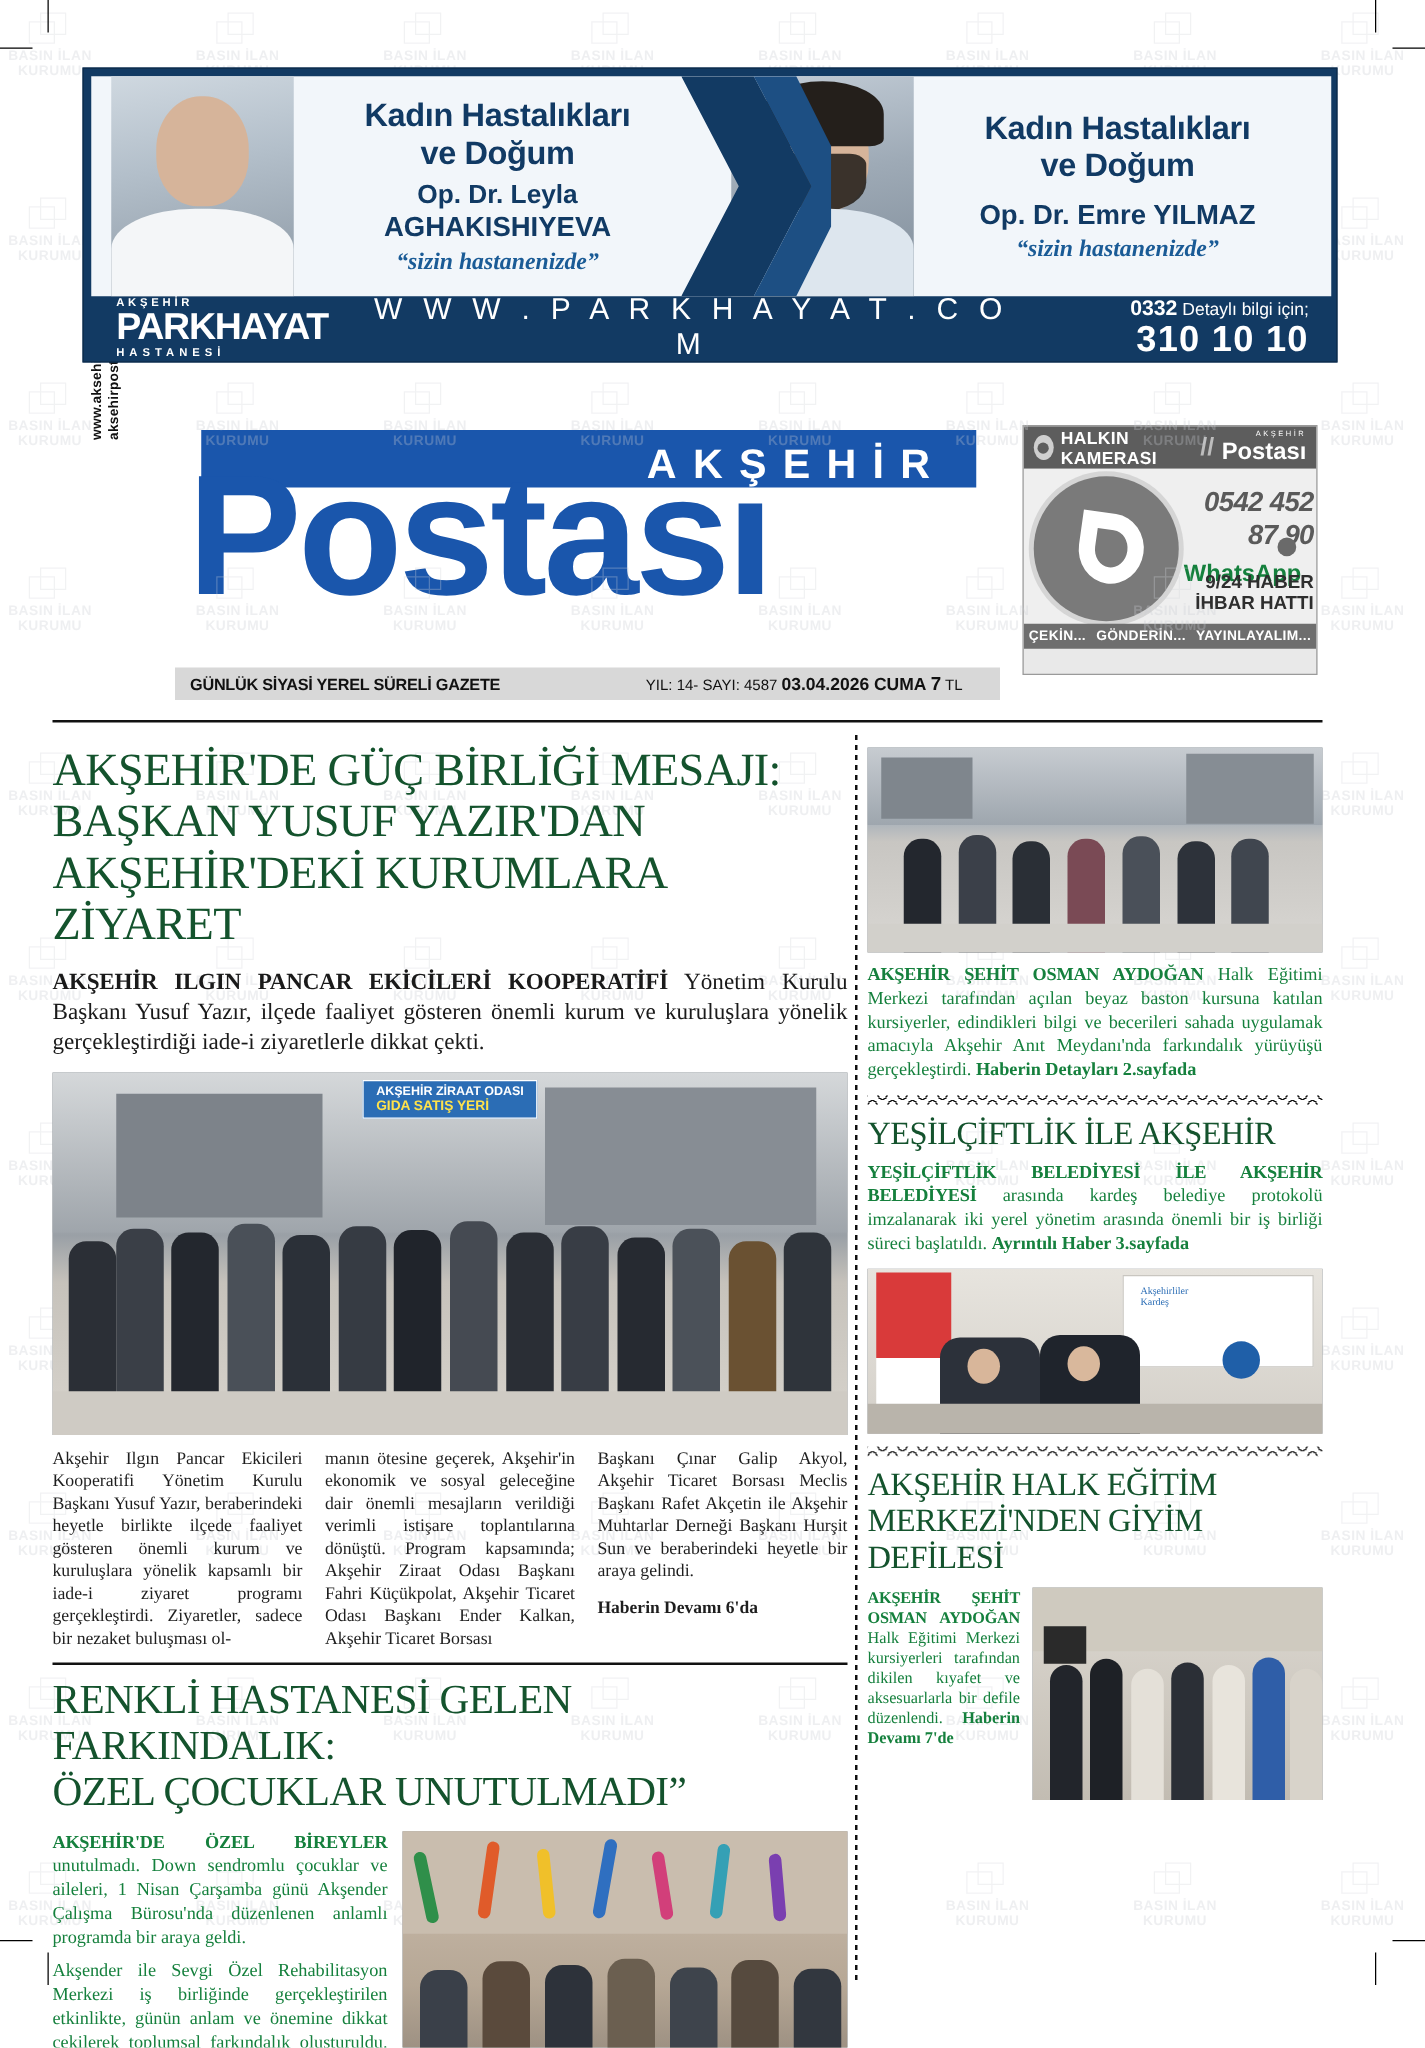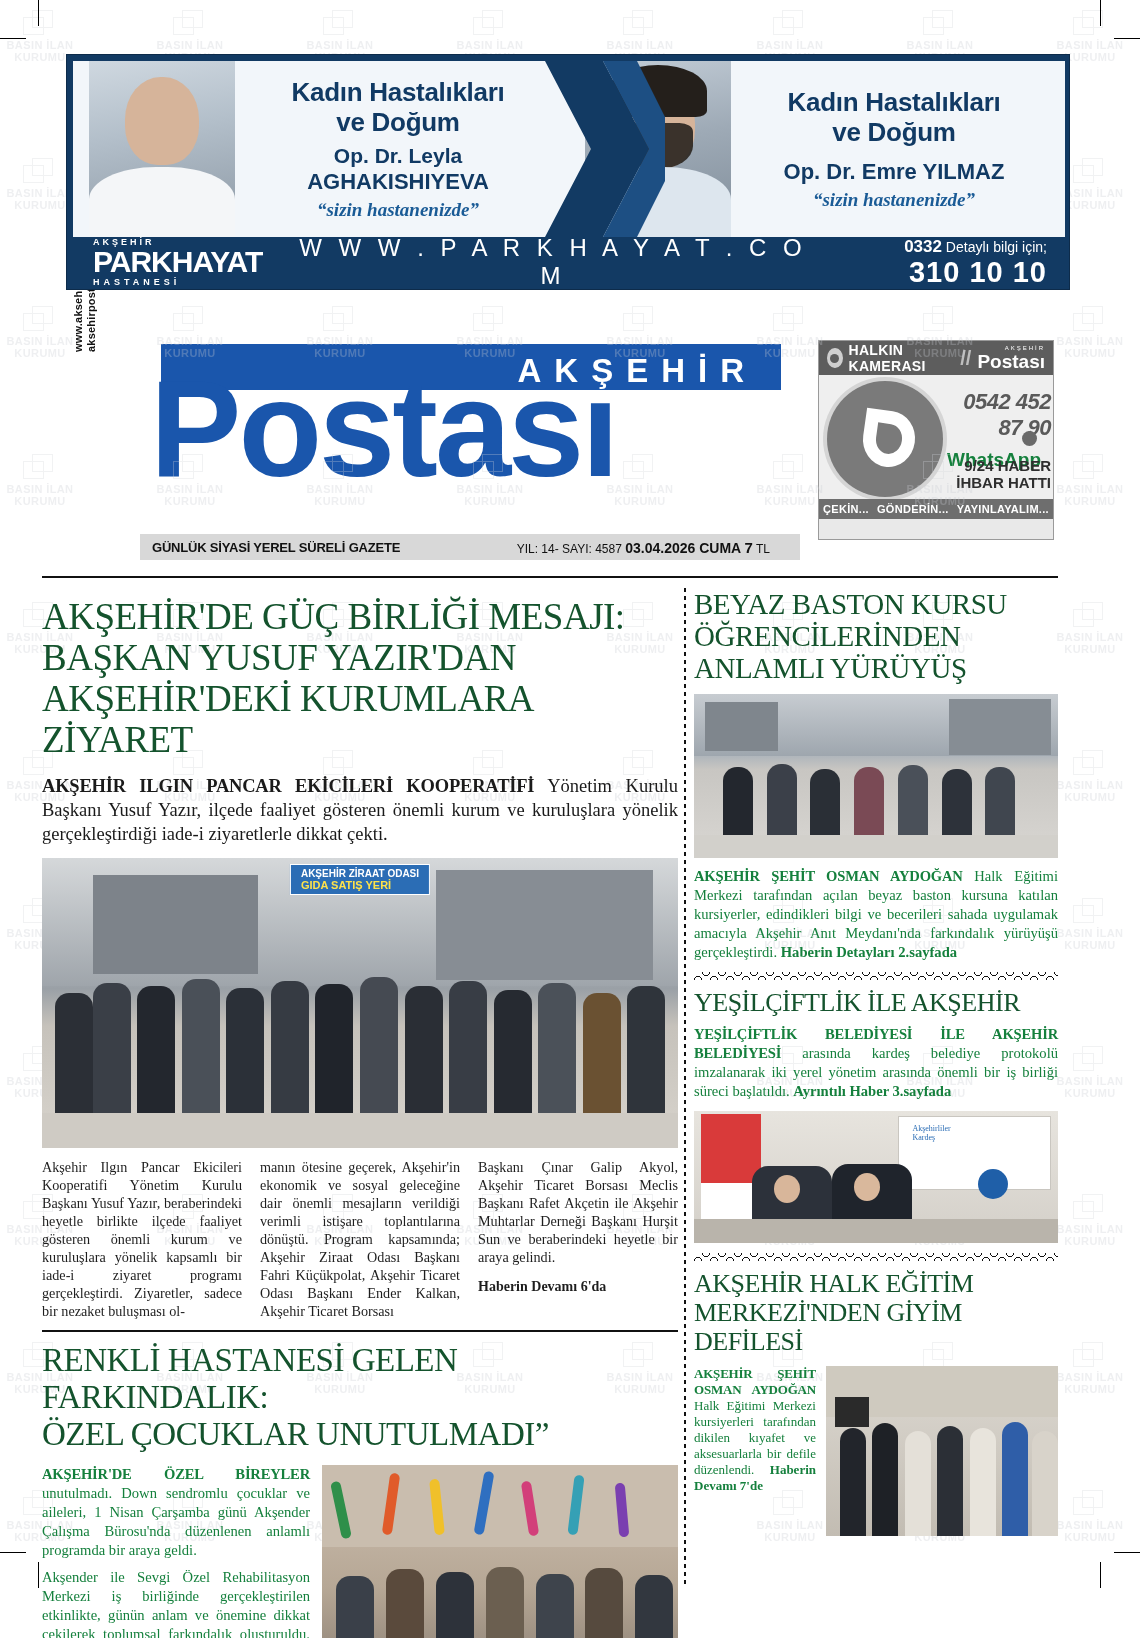--- a/index.html
+++ b/index.html
@@ -515,25 +515,20 @@
           <div class="p" style="left:60%; height:84%; background:#3e444c;"></div>
           <div class="p" style="left:74%; height:89%; background:#564a3e;"></div>
           <div class="p" style="left:88%; height:83%; background:#32373f;"></div>
         </div>
       </div>
     </div>
   </div>
 
   <div class="col-right">
 
-    <h1 class="head h-right">
-      <span>BEYAZ BASTON KURSU</span><br>
-      <span>ÖĞRENCİLERİNDEN</span><br>
-      <span>ANLAMLI YÜRÜYÜŞ</span>
-    </h1>
 
     <div class="photo" style="height:164px; margin-top:10px;">
       <div class="sky" style="background:linear-gradient(180deg,#b9c1c9 0%,#aab2ba 36%,#c8c6c2 46%,#d9d7d3 100%);"></div>
       <div style="position:absolute;left:0;top:0;width:100%;height:38%;background:linear-gradient(180deg,#c7ccd1,#9ea6ae);"></div>
       <div style="position:absolute;left:3%;top:5%;width:20%;height:30%;background:#7f868d;"></div>
       <div style="position:absolute;left:70%;top:3%;width:28%;height:34%;background:#868d94;"></div>
       <div class="ppl" style="height:62%;">
         <div class="p" style="left:8%;  height:90%; background:#23272e; width:30px;"></div>
         <div class="p" style="left:20%; height:92%; background:#3b4049; width:30px;"></div>
         <div class="p" style="left:32%; height:88%; background:#2a2f36; width:30px;"></div>

